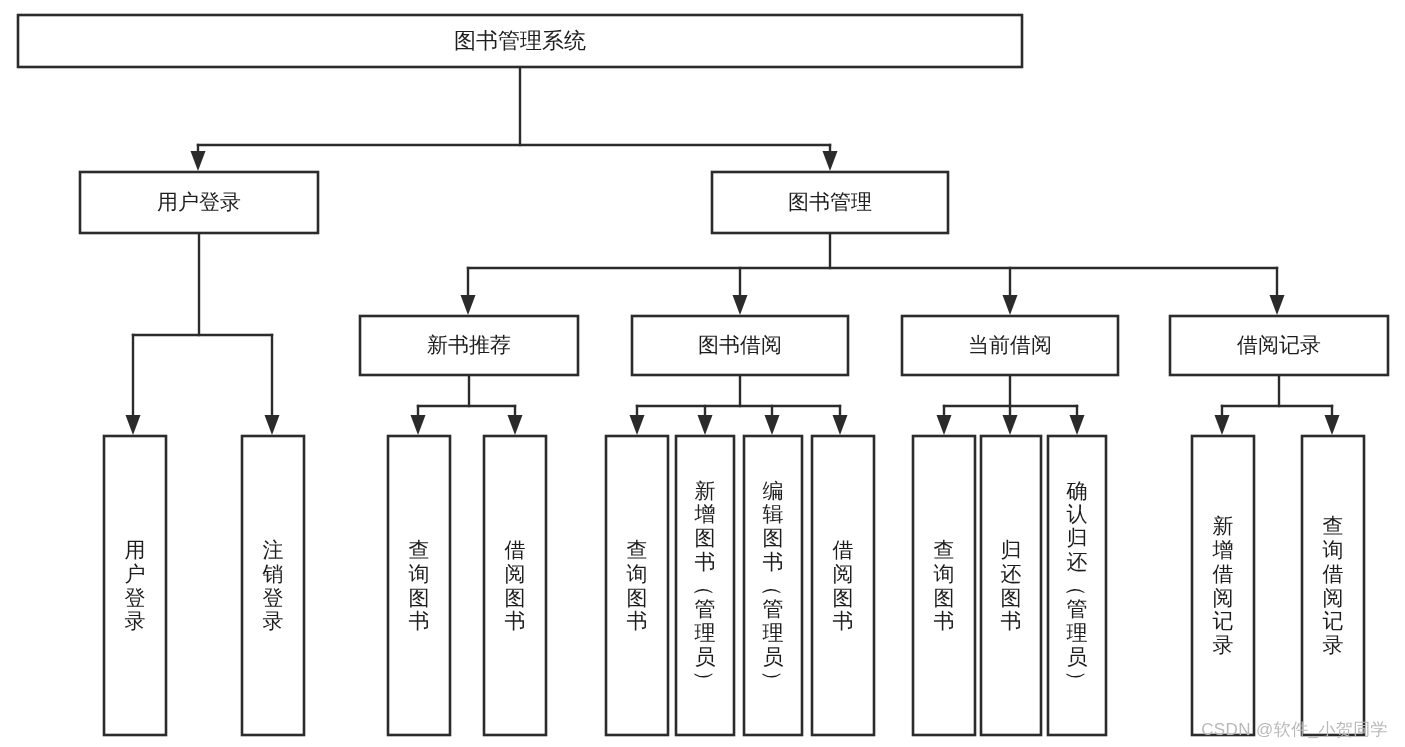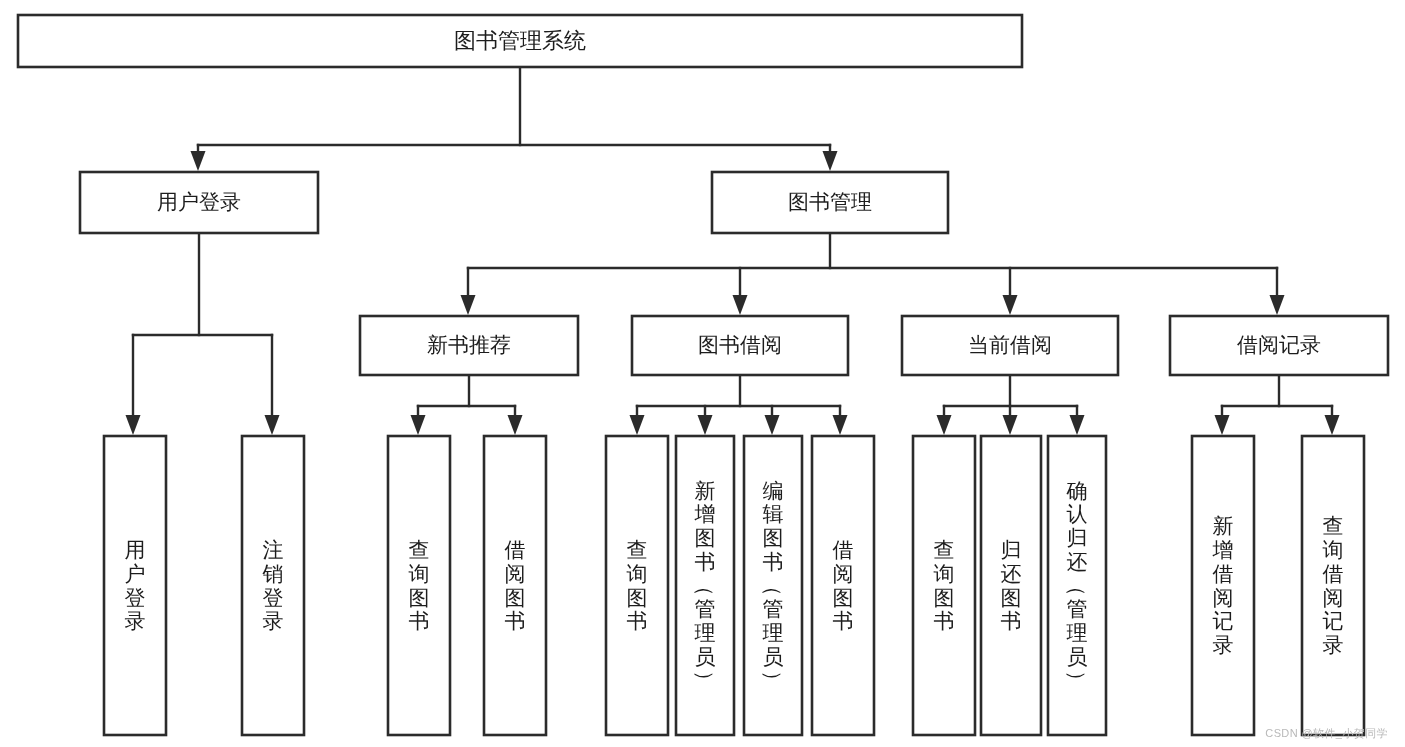--- a/index.html
+++ b/index.html
@@ -68,21 +68,21 @@
     display: block;
   }
   .vert-char.rot {
     transform: rotate(90deg);
   }
   .watermark {
     position: absolute;
     right: 14px;
     bottom: 6px;
     font-family: "Liberation Sans", "DejaVu Sans", sans-serif;
-    font-size: 11px;
+    font-size: 17px;
     color: #b9b9b9;
     letter-spacing: 0.4px;
     user-select: none;
     pointer-events: none;
   }
 </style>
 </head>
 <body>
 
 <div id="diagram-root">

